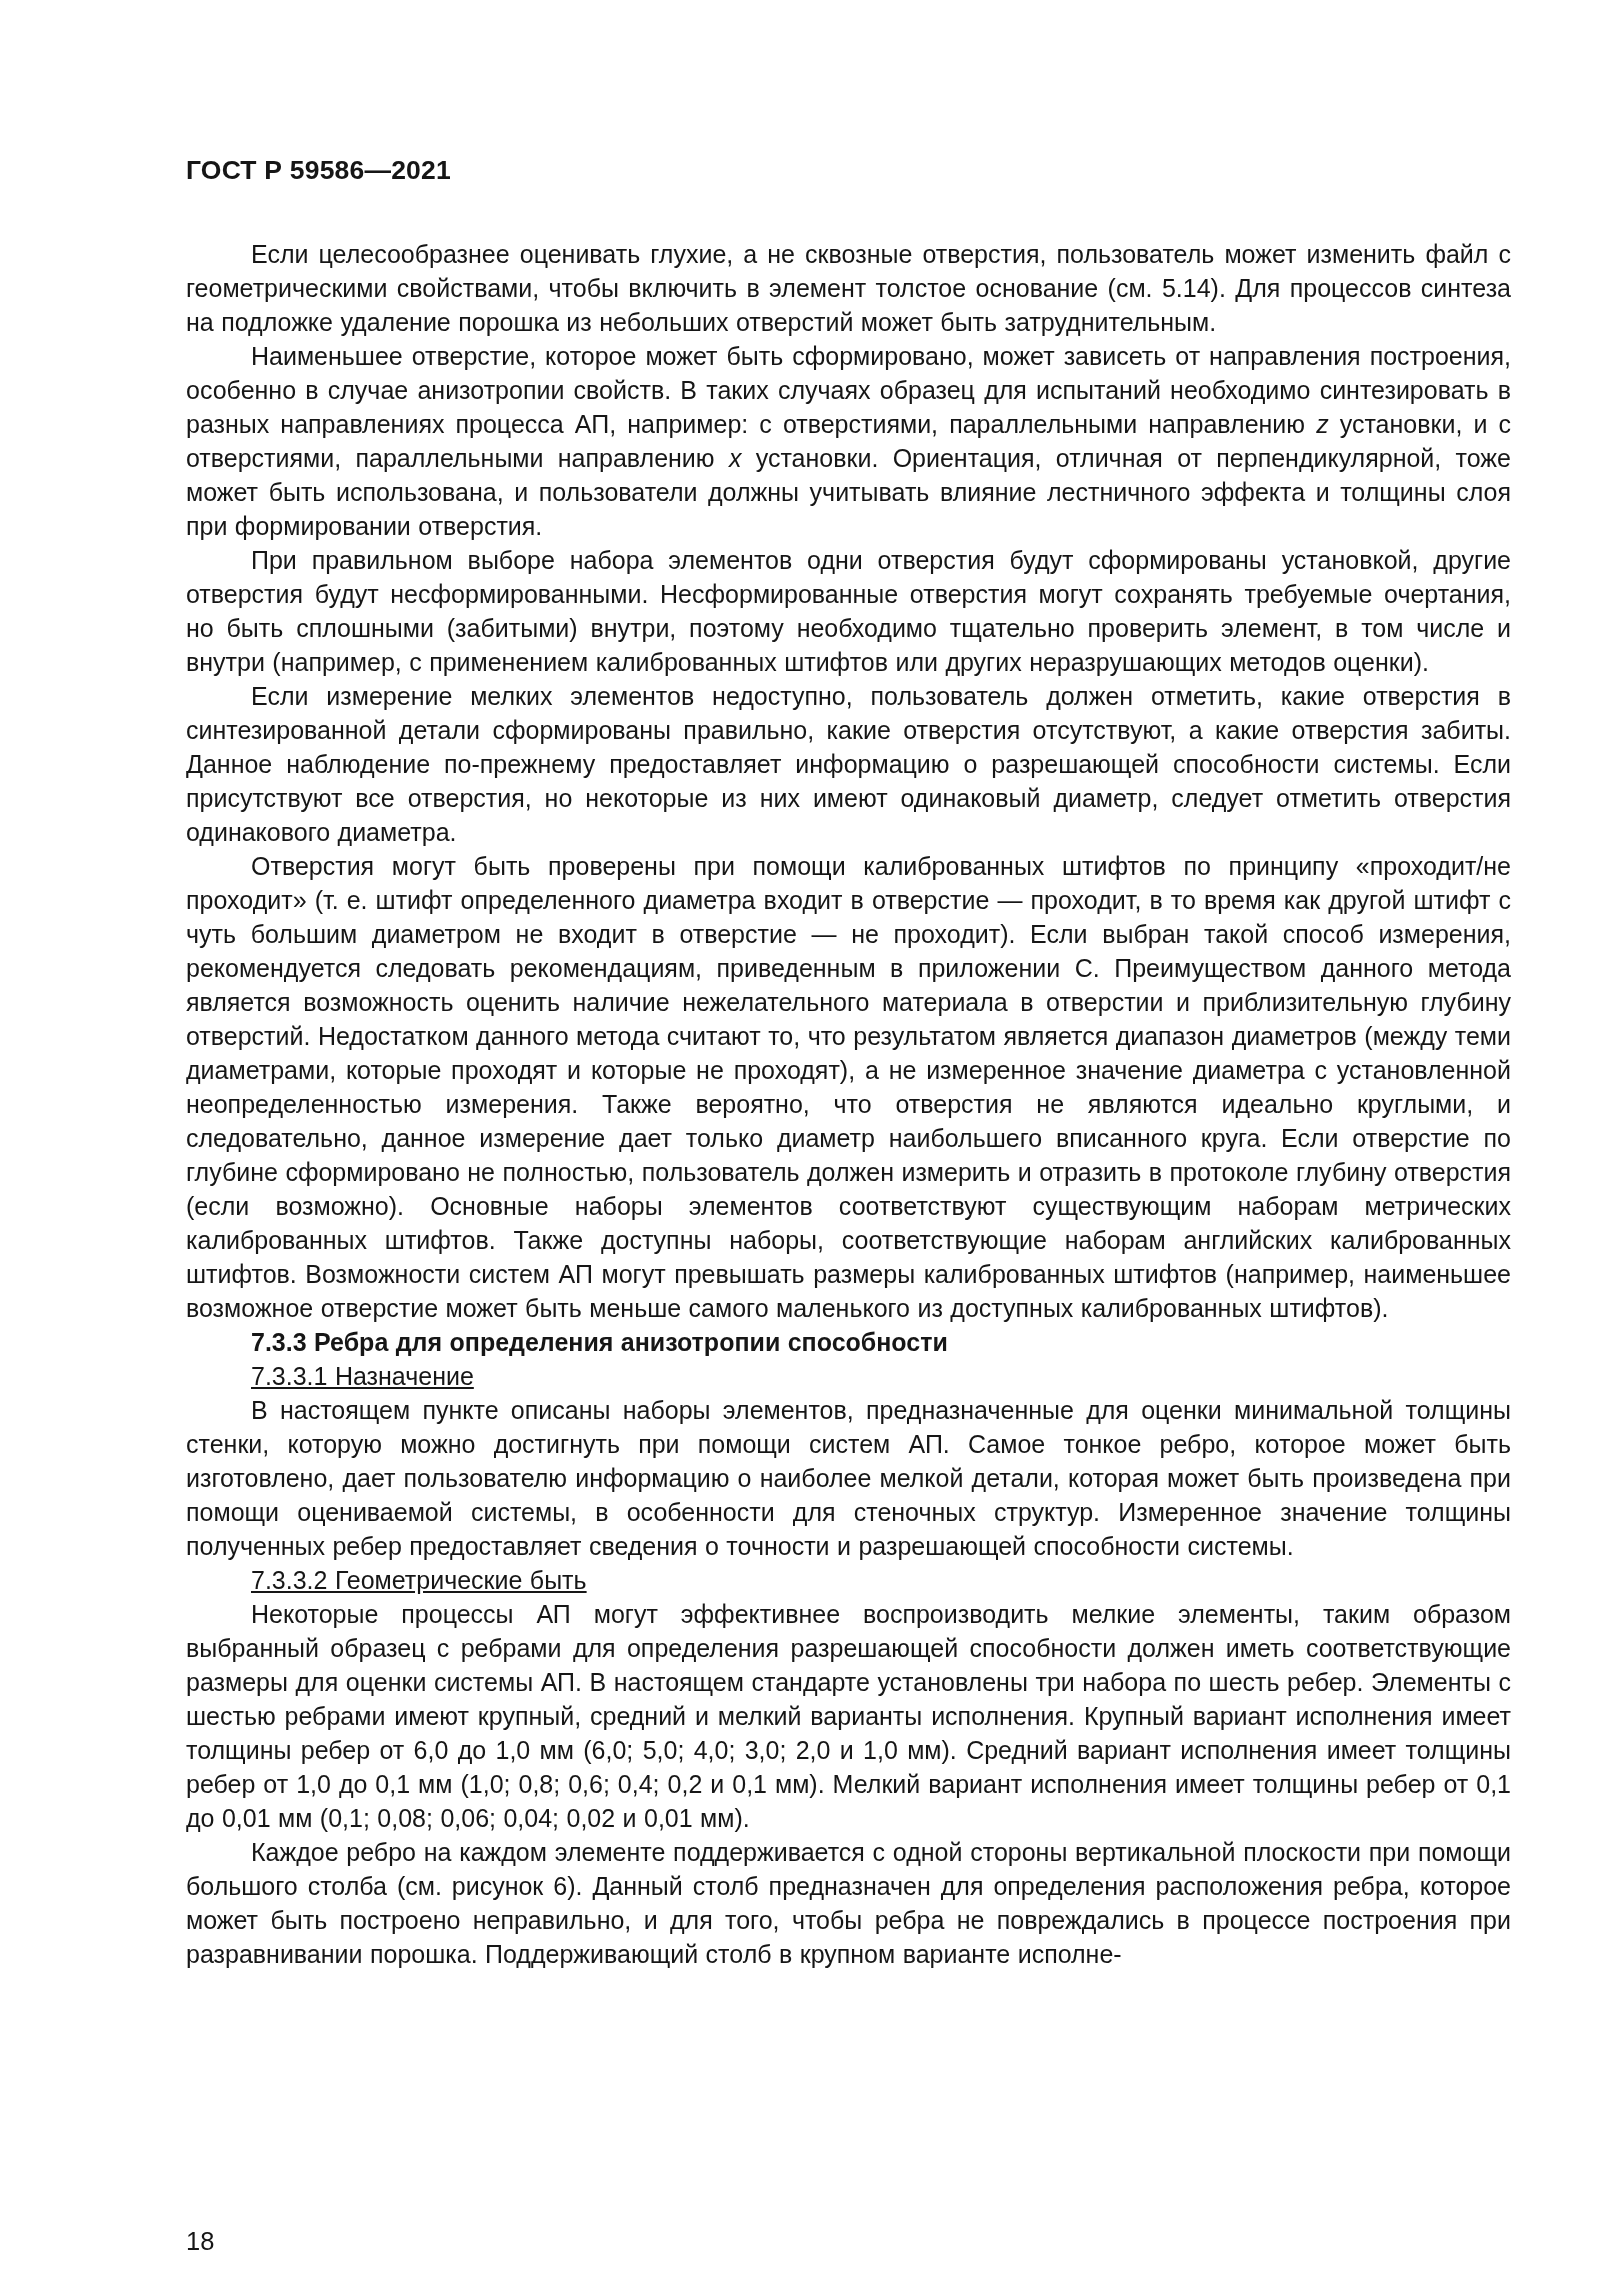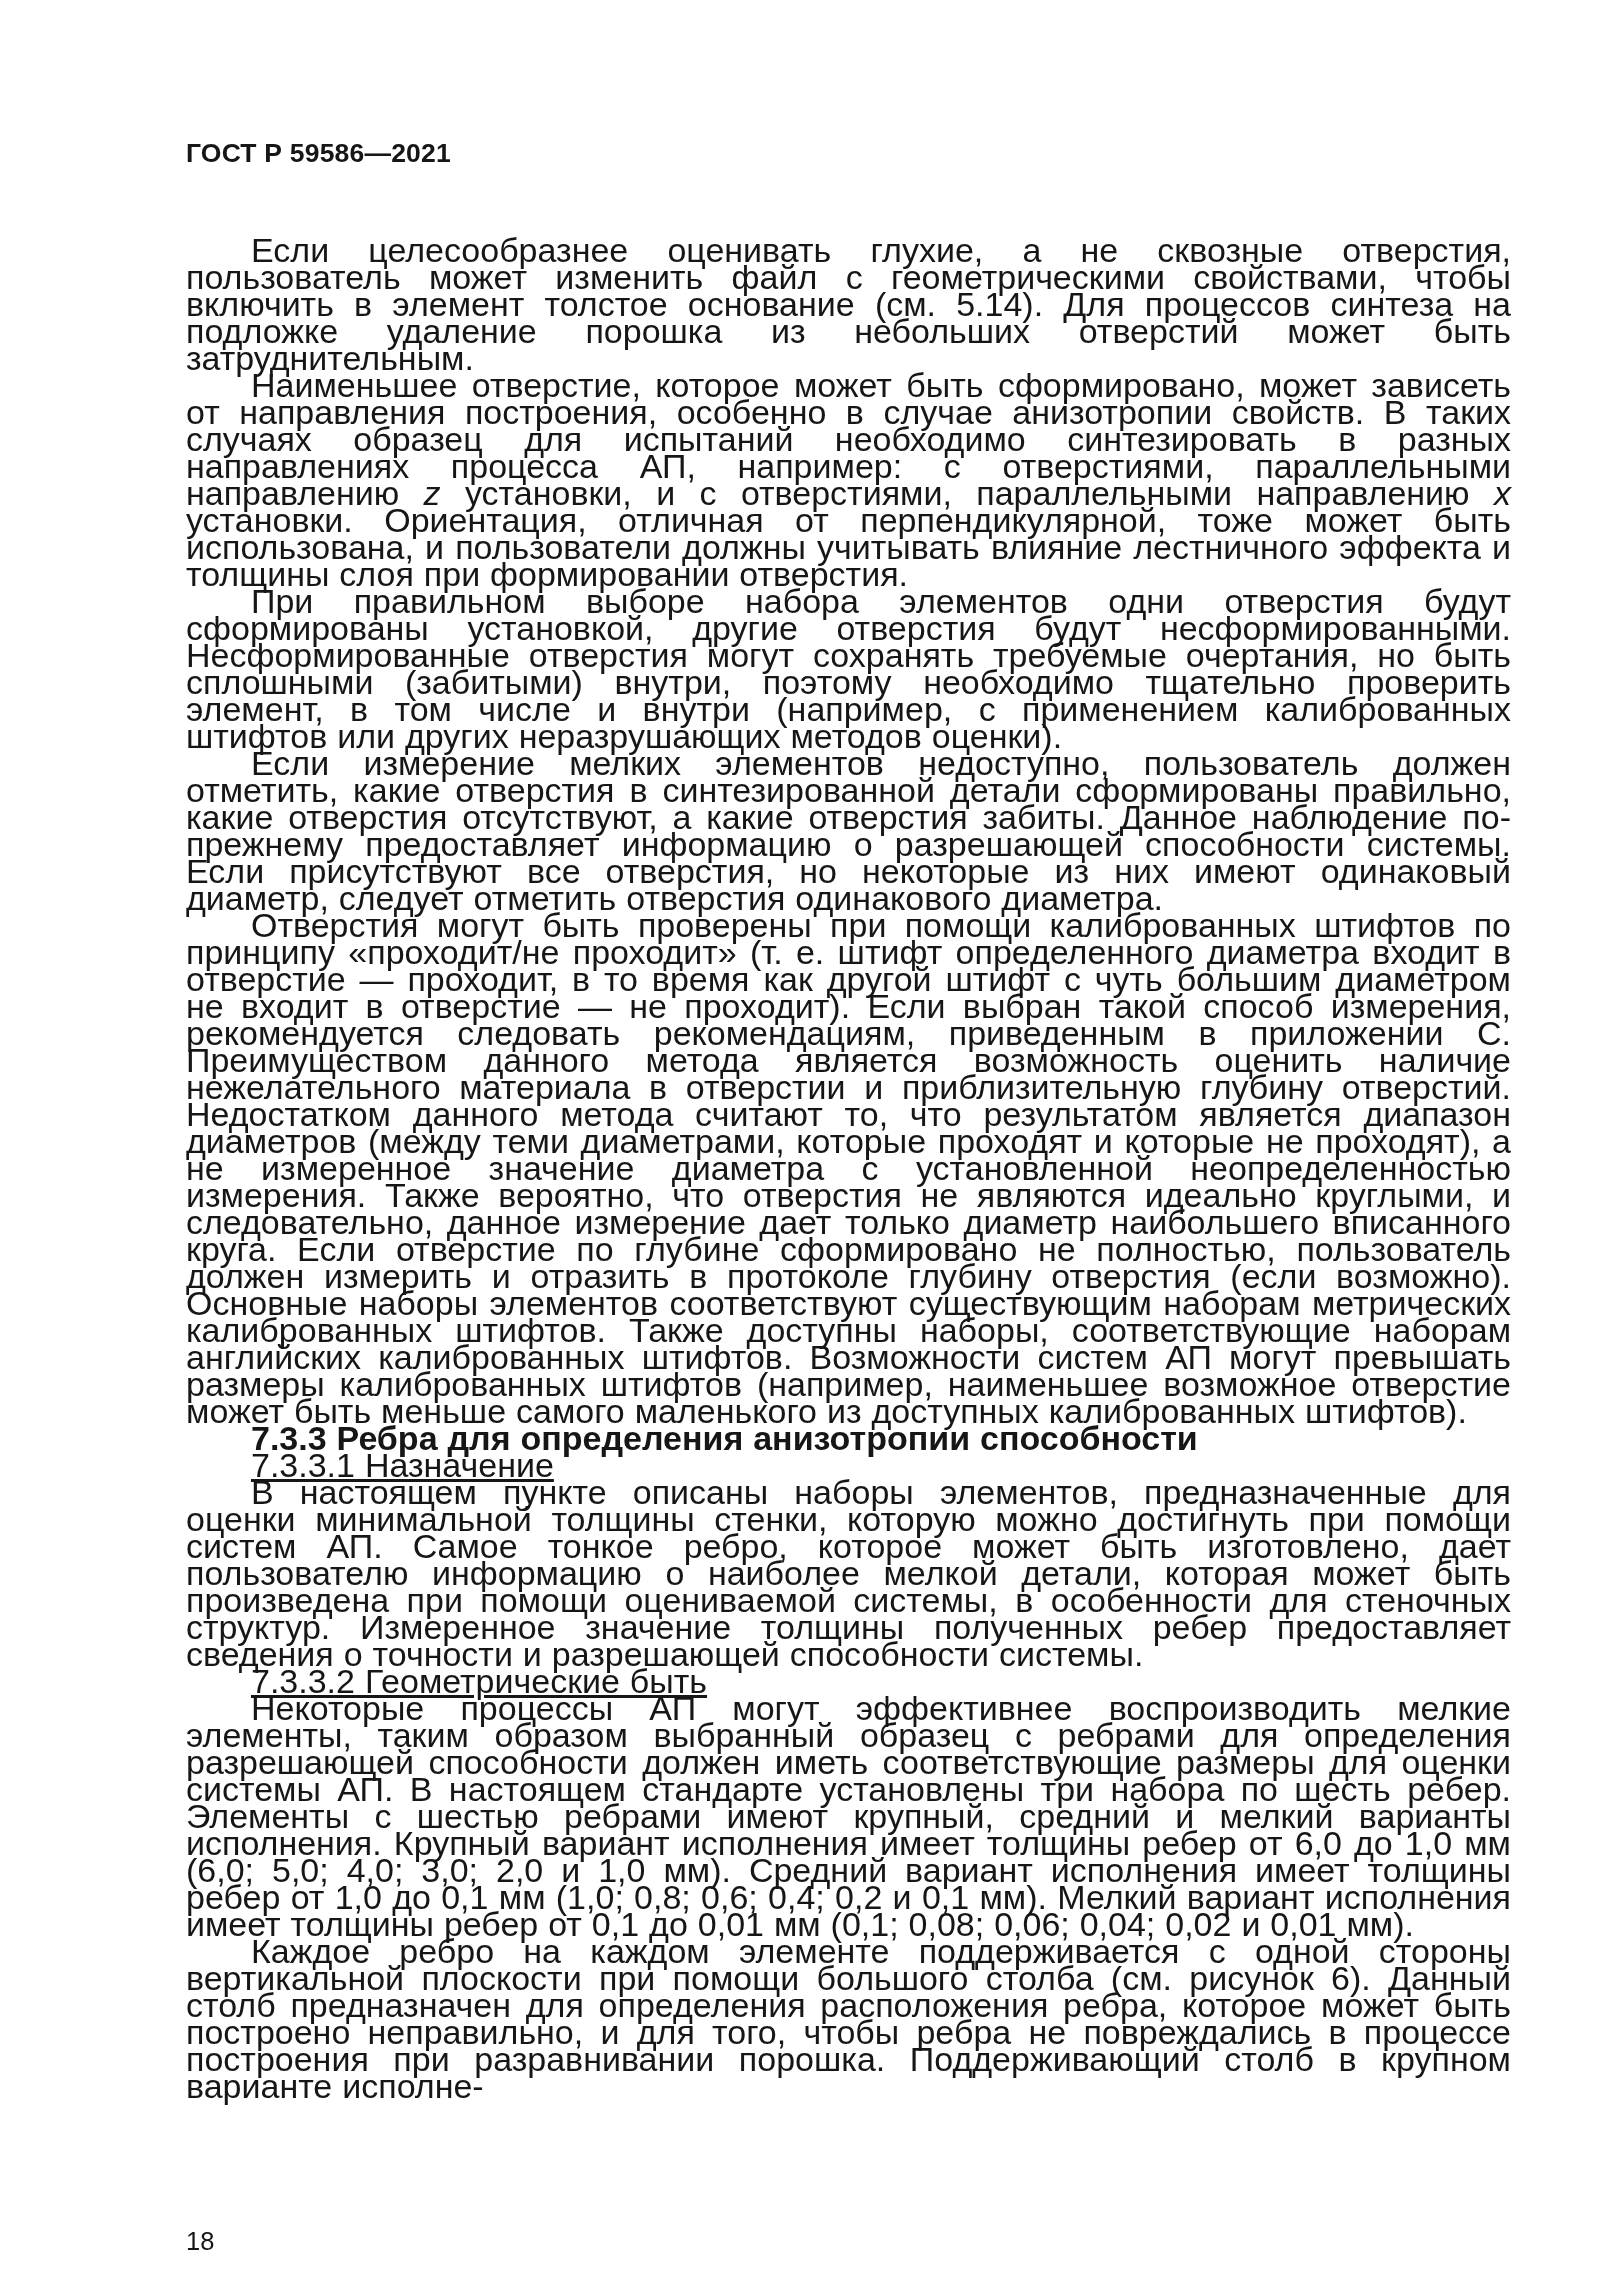--- a/index.html
+++ b/index.html
@@ -13,34 +13,34 @@
     width: 1621px;
     height: 2293px;
     background: #ffffff;
     font-family: "Liberation Sans", sans-serif;
     color: #161616;
     overflow: hidden;
     box-sizing: border-box;
   }
   .page-header {
     position: absolute;
-    top: 138px;
+    top: 155px;
     left: 186px;
     font-size: 26.5px;
     font-weight: bold;
     letter-spacing: 0.2px;
     text-align: right;
   }
   .document-body {
     position: absolute;
     top: 237px;
     left: 186px;
     width: 1325px;
-    font-size: 34px;
-    line-height: 27px;
+    font-size: 25px;
+    line-height: 34px;
     text-align: justify;
   }
   .block {
     margin: 0;
     text-indent: 65px;
     word-spacing: 0.5px;
   }
   .block.heading {
     font-weight: bold;
   }

